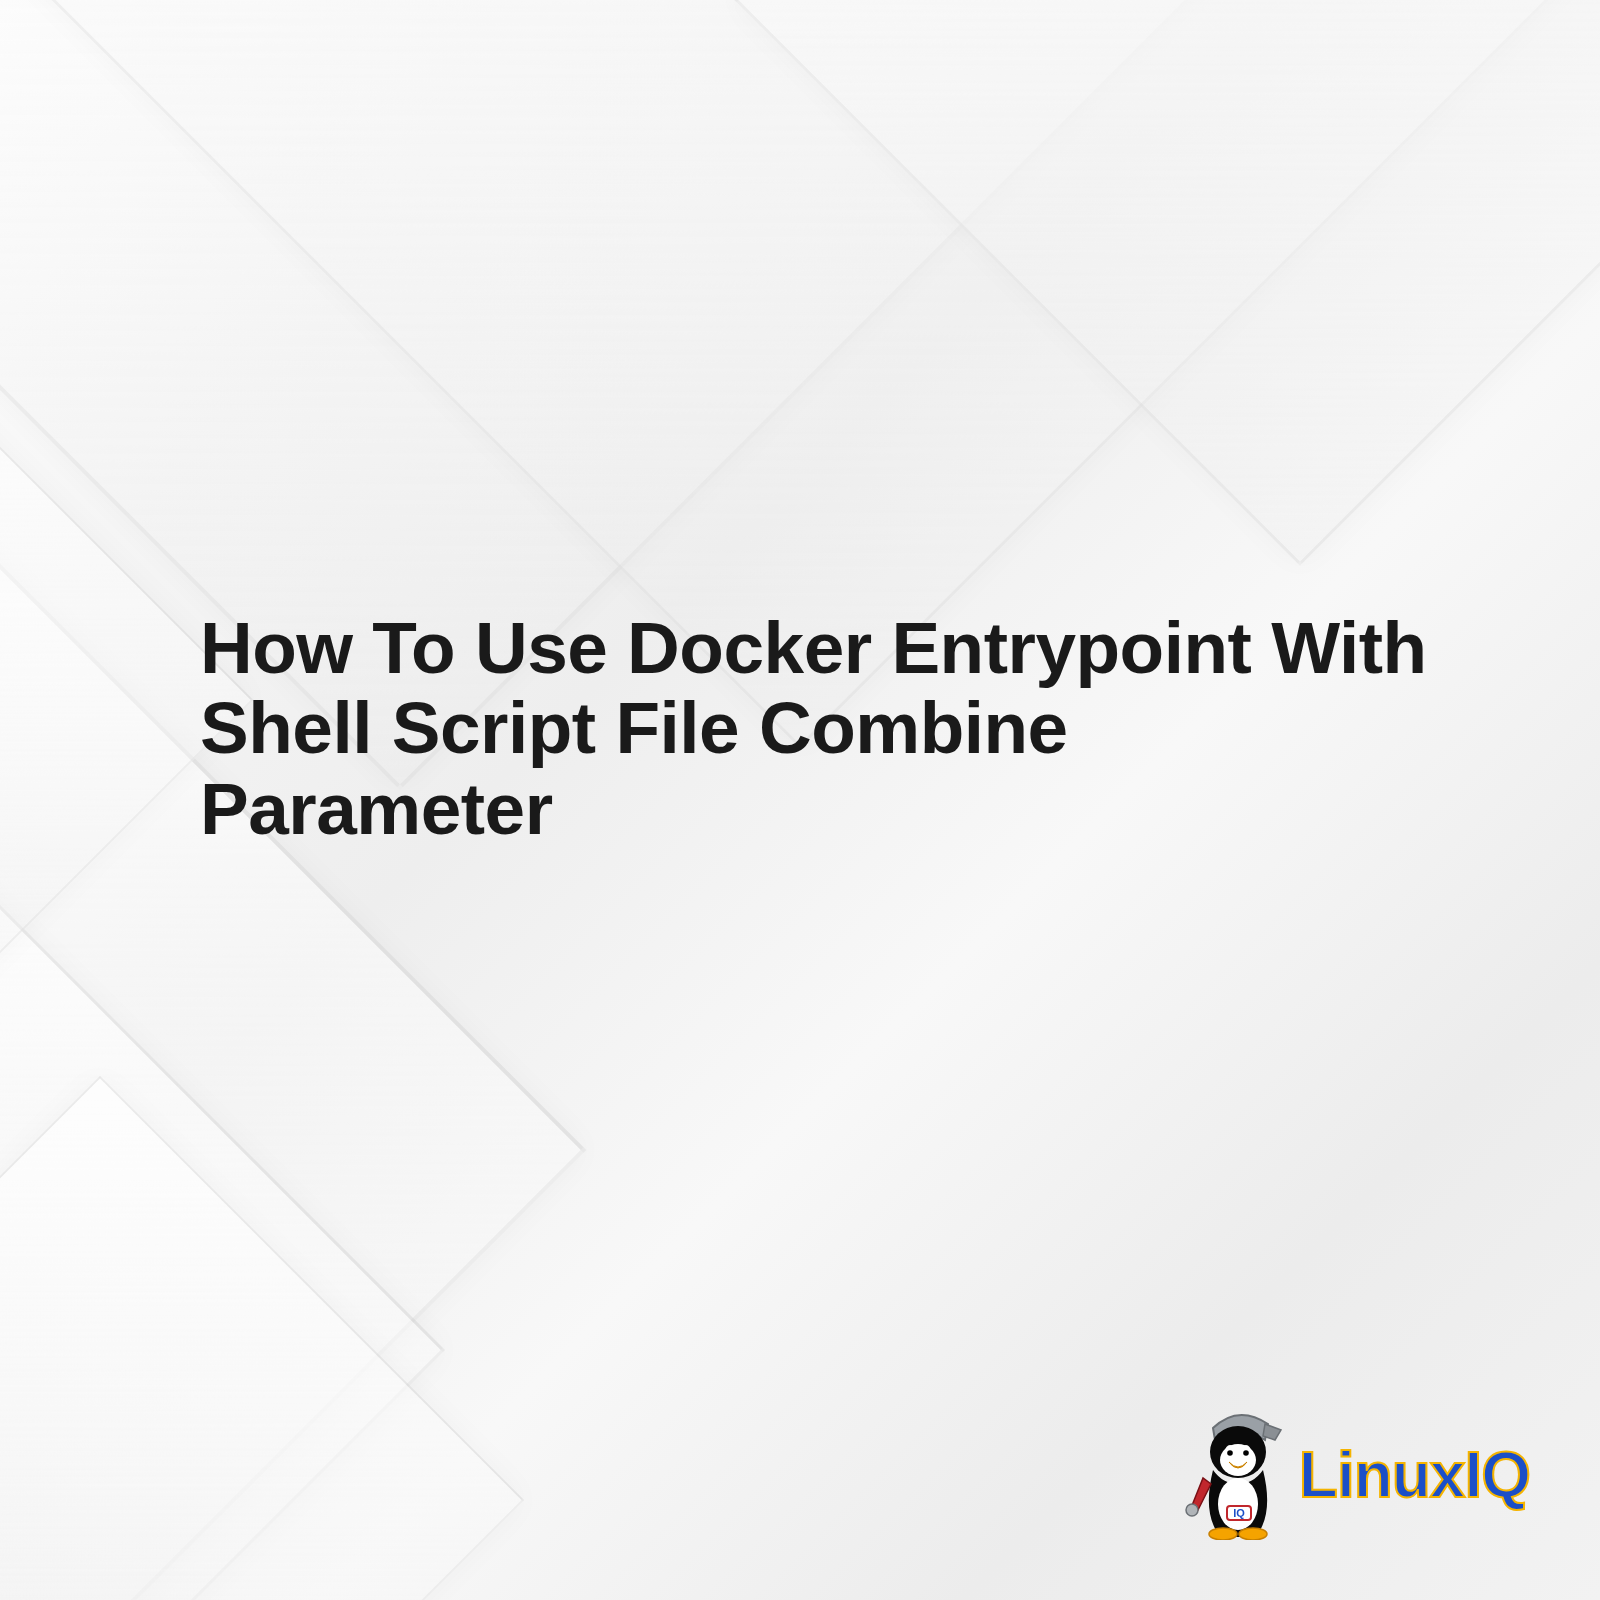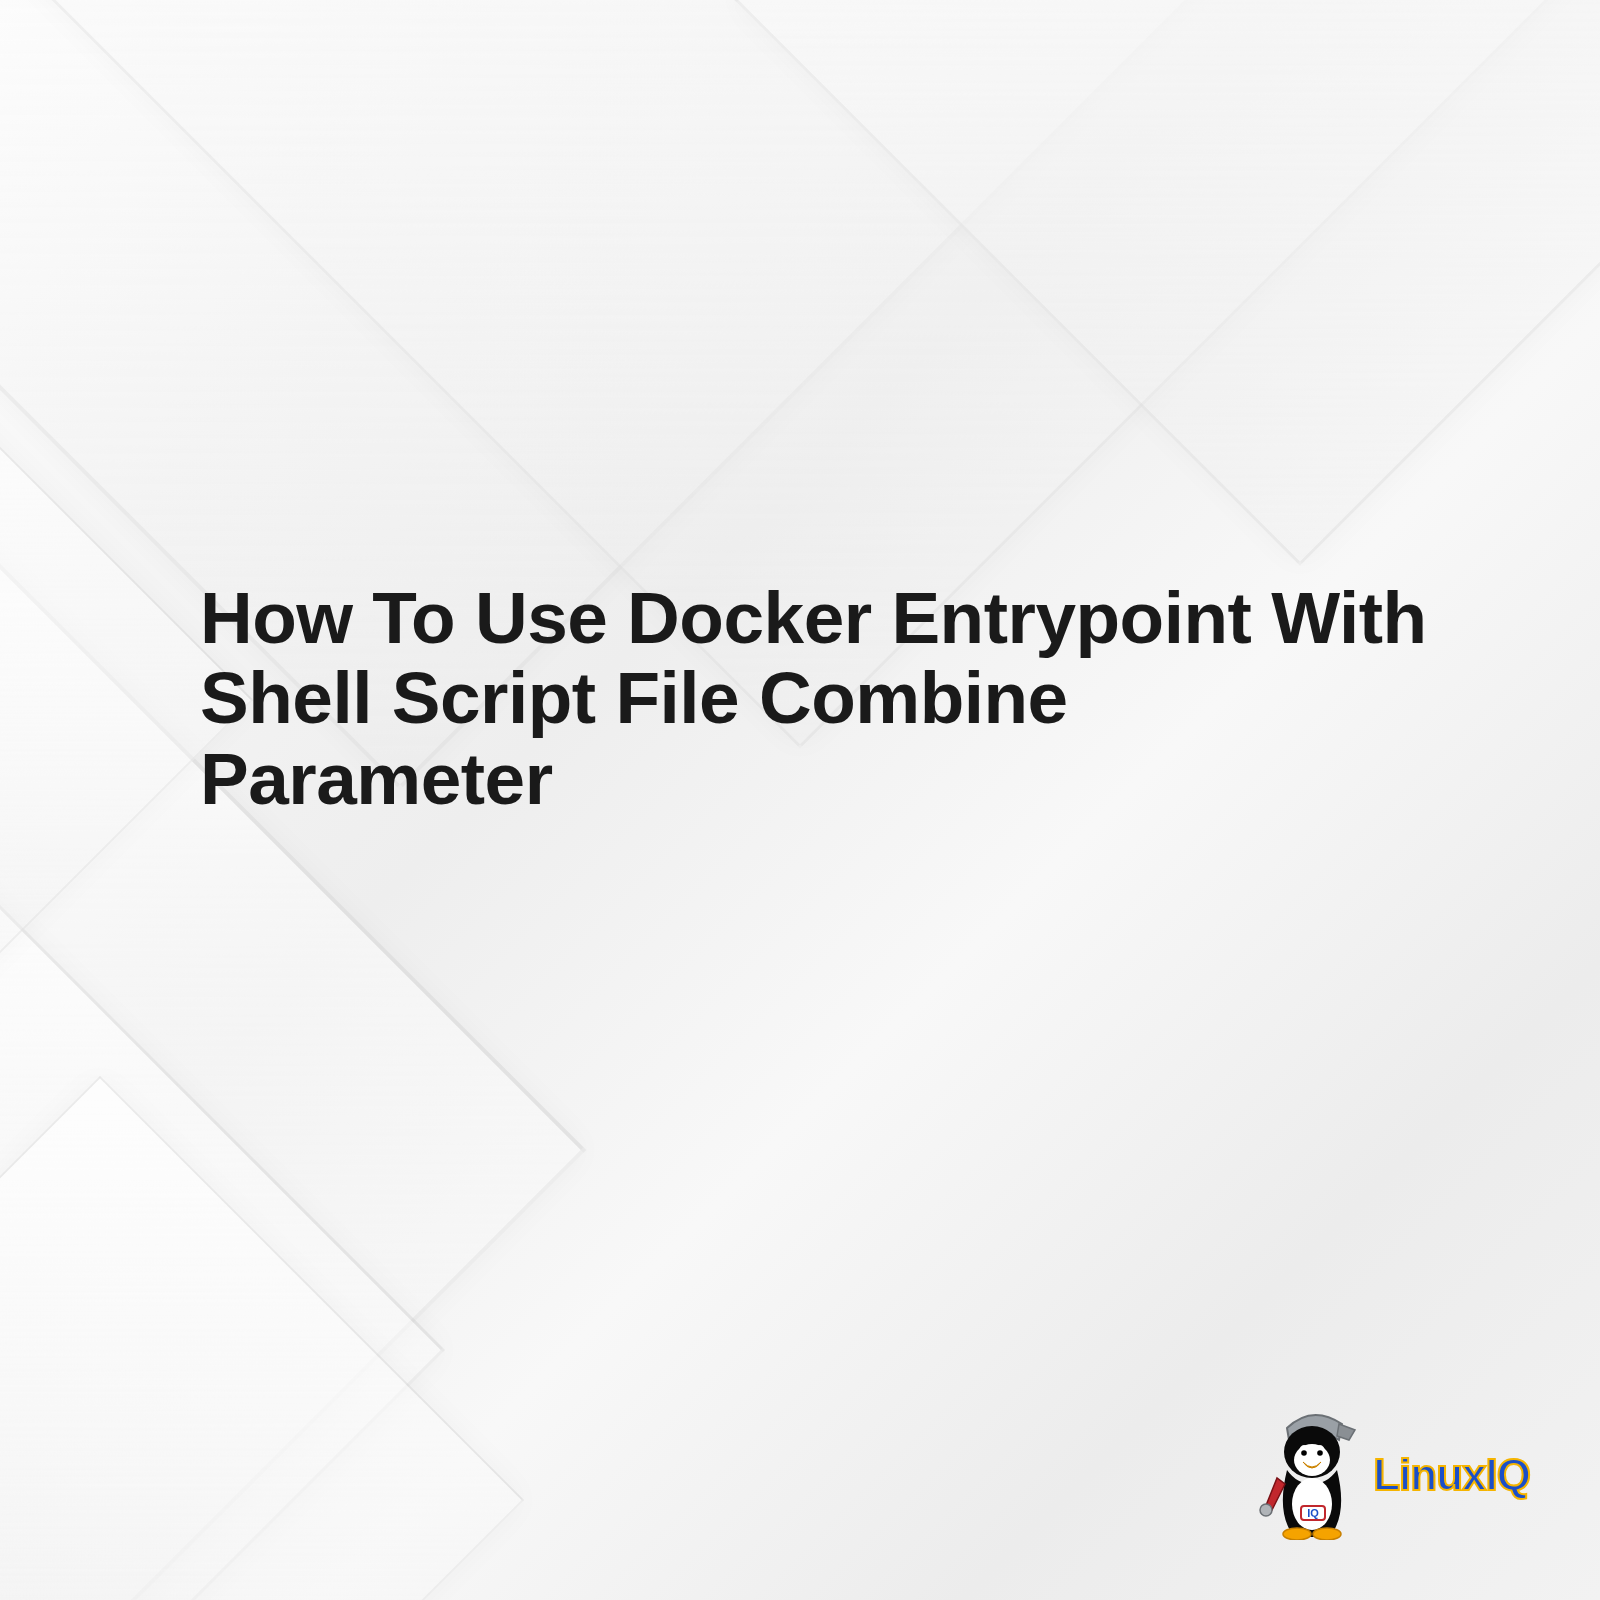--- a/index.html
+++ b/index.html
@@ -26,40 +26,40 @@
   .s1 { width: 1400px; height: 1400px; top: -900px; left: -300px; transform: rotate(45deg); }
   .s2 { width: 1200px; height: 1200px; top: -700px; left: 200px; transform: rotate(45deg); border-width: 3px; }
   .s3 { width: 900px;  height: 900px;  top: 700px;  left: -500px; transform: rotate(45deg); }
   .s4 { width: 700px;  height: 700px;  top: 1000px; left: -400px; transform: rotate(45deg); border-width: 3px; }
   .s5 { width: 600px;  height: 600px;  top: 1200px; left: -200px; transform: rotate(45deg); border-width: 2px; }
   .s6 { width: 500px;  height: 500px;  top: 450px;  left: -350px; transform: rotate(45deg); border-width: 2px; }
   .s7 { width: 800px;  height: 800px;  top: -400px; left: 900px;  transform: rotate(45deg); border-width: 3px; }
 
   .title {
     position: absolute;
-    top: 578px;
+    top: 608px;
     left: 200px;
     right: 160px;
     font-size: 73px;
     font-weight: 600;
     color: #1a1a1a;
     line-height: 1.1;
     letter-spacing: -0.5px;
   }
 
   .logo {
     position: absolute;
     bottom: 60px;
     right: 70px;
     display: flex;
     align-items: center;
     gap: 6px;
   }
   .logo-text {
-    font-size: 44px;
+    font-size: 64px;
     font-weight: 800;
     color: #1b4fc7;
     -webkit-text-stroke: 2px #f5b400;
     text-shadow: 0 0 1px #f5b400;
     letter-spacing: -1px;
   }
   .tux {
     width: 110px;
     height: 130px;
     position: relative;

